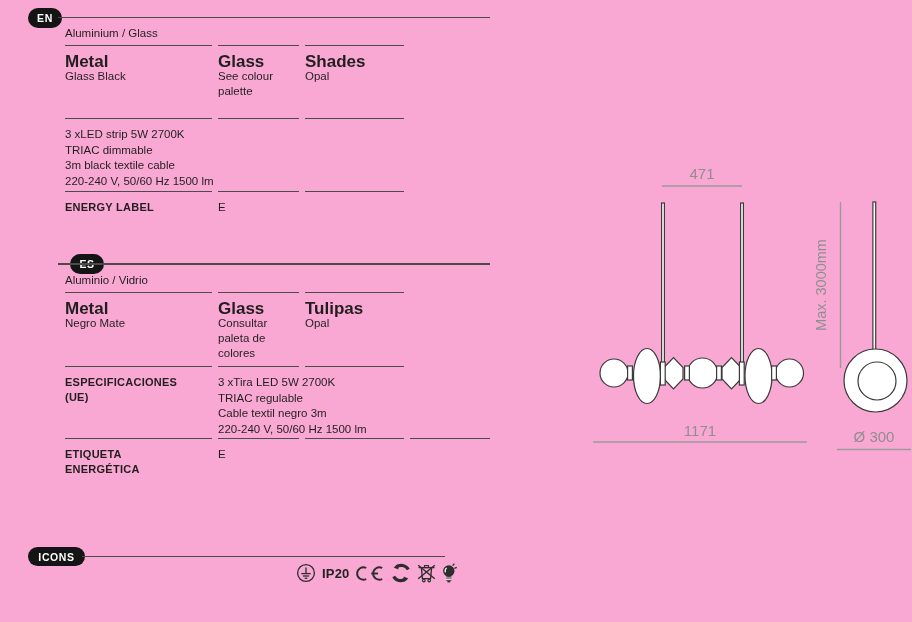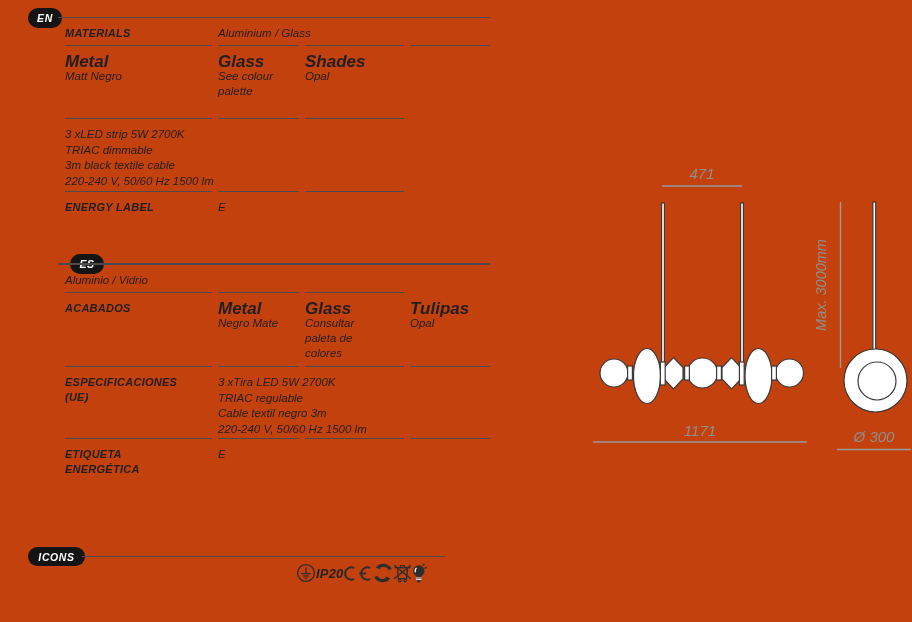--- a/index.html
+++ b/index.html
@@ -1,18 +1,18 @@
 <!DOCTYPE html>
 <html><head>
 <meta charset="utf-8">
 <style>
   html,body{margin:0;padding:0;background:#fff;}
   .canvas{
-    position:relative;width:912px;height:622px;background:#c2410c;
-    font-family:"Liberation Sans",sans-serif;color:#221e1f;overflow:hidden;font-style:italic;
+    position:relative;width:912px;height:622px;background:#f9a8d4;
+    font-family:"Liberation Sans",sans-serif;color:#221e1f;overflow:hidden;
   }
   
   .pill{
     position:absolute;background:#141414;color:#ffffff;border-radius:11px;
     font-size:10.5px;font-weight:700;letter-spacing:.6px;
     display:flex;align-items:center;justify-content:center;height:20px;
   }
   .pill-line{position:absolute;height:1.5px;background:#4b4b4b;}
   
   .spec-table{position:absolute;left:65px;width:425px;}
@@ -23,21 +23,21 @@
   .r-b-en{min-height:73.5px;}
   .r-c-en{min-height:72.5px;}
   .r-b-es{min-height:74.5px;}
   .r-c-es{min-height:71.5px;}
   .label{font-size:11px;font-weight:700;letter-spacing:.25px;line-height:15px;white-space:pre-line;}
   .value{font-size:11.5px;line-height:15.5px;}
   .flow{white-space:pre;}
   .sub-title{font-size:17px;font-weight:700;line-height:15px;}
   .sub-body{font-size:11.5px;line-height:15px;white-space:pre-line;}
   
-  .icons-row{position:absolute;left:296px;top:560px;height:26px;display:flex;align-items:center;}
+  .icons-row{position:absolute;left:296px;top:560px;height:26px;display:flex;align-items:center;gap:6px;}
   .ip-text{font-size:13px;font-weight:700;color:#222;letter-spacing:.2px;}
   .icons-row svg{display:block;}
   
   .drawing{position:absolute;left:580px;top:150px;}
   .dim-t{font-family:"Liberation Sans",sans-serif;font-size:15px;fill:#8f8f8f;}
   .dim-t2{font-family:"Liberation Sans",sans-serif;font-size:14.5px;fill:#8f8f8f;}
   .dim-l{stroke:#9a9a9a;stroke-width:1.4;}
   .dk{stroke:#3a3a3a;stroke-width:1.2;fill:#ffffff;}
 </style>
 </head>
@@ -45,29 +45,28 @@
 
 <div class="canvas">
 
   <div class="pill" style="left:28px;top:8px;width:34px;">
     <span>EN</span>
   </div>
   <div class="pill-line" style="left:58px;top:16.5px;width:432px;"></div>
 
   <div class="spec-table" style="top:18px;">
     <div class="trow r-a">
-      <div class="cell label">MATERIALS</div>
       <div class="cell value flow">Aluminium / Glass</div>
       <div class="cell"></div>
       <div class="cell"></div>
     </div>
     <div class="trow r-b-en">
       <div class="cell">
         <div class="sub-title">Metal</div>
-        <div class="sub-body">Matt Negro</div>
+        <div class="sub-body">Glass Black</div>
       </div>
       <div class="cell">
         <div class="sub-title">Glass</div>
         <div class="sub-body">See colour
 palette</div>
       </div>
       <div class="cell">
         <div class="sub-title">Shades</div>
         <div class="sub-body">Opal</div>
       </div>
@@ -93,21 +92,20 @@
   </div>
   <div class="pill-line" style="left:58px;top:263px;width:432px;"></div>
 
   <div class="spec-table" style="top:265px;">
     <div class="trow r-a">
       <div class="cell value flow">Aluminio / Vidrio</div>
       <div class="cell"></div>
       <div class="cell"></div>
     </div>
     <div class="trow r-b-es">
-      <div class="cell label">ACABADOS</div>
       <div class="cell">
         <div class="sub-title">Metal</div>
         <div class="sub-body">Negro Mate</div>
       </div>
       <div class="cell">
         <div class="sub-title">Glass</div>
         <div class="sub-body">Consultar
 paleta de
 colores</div>
       </div>

